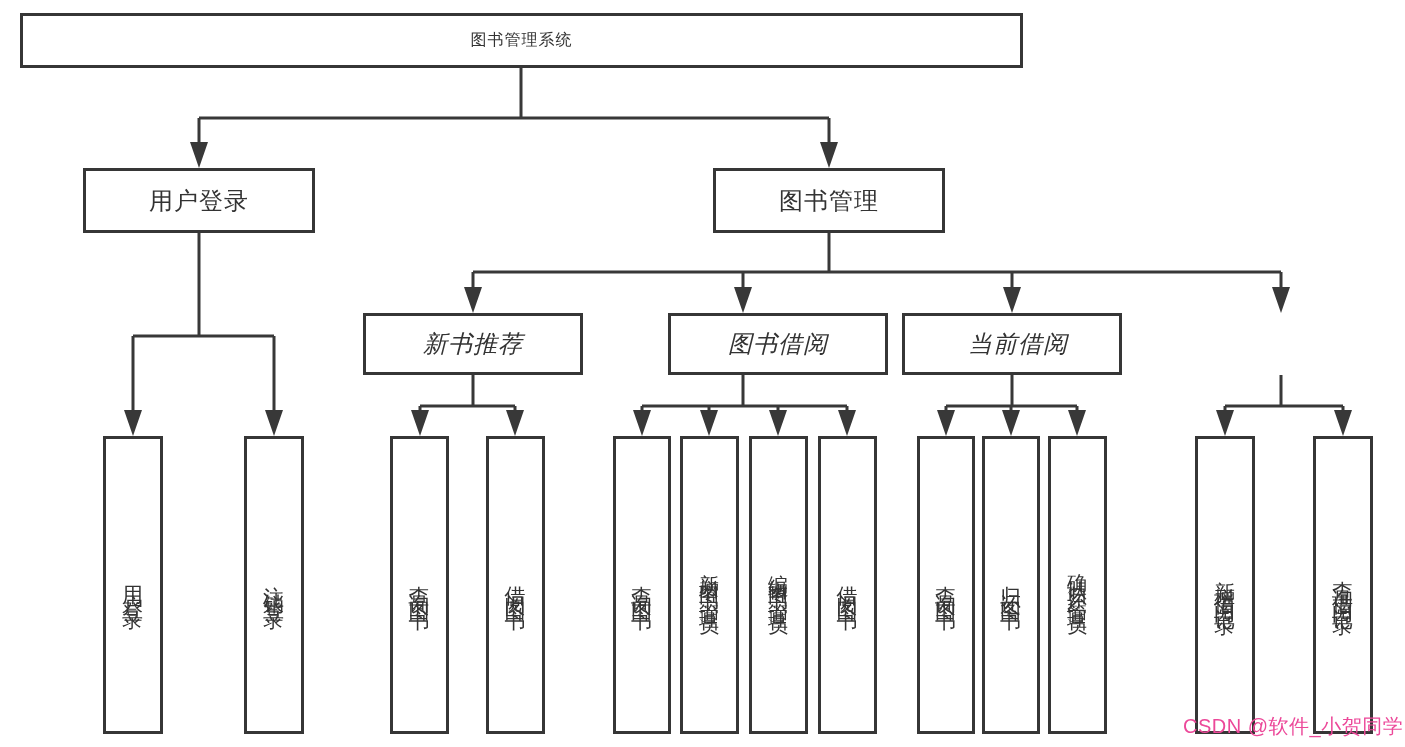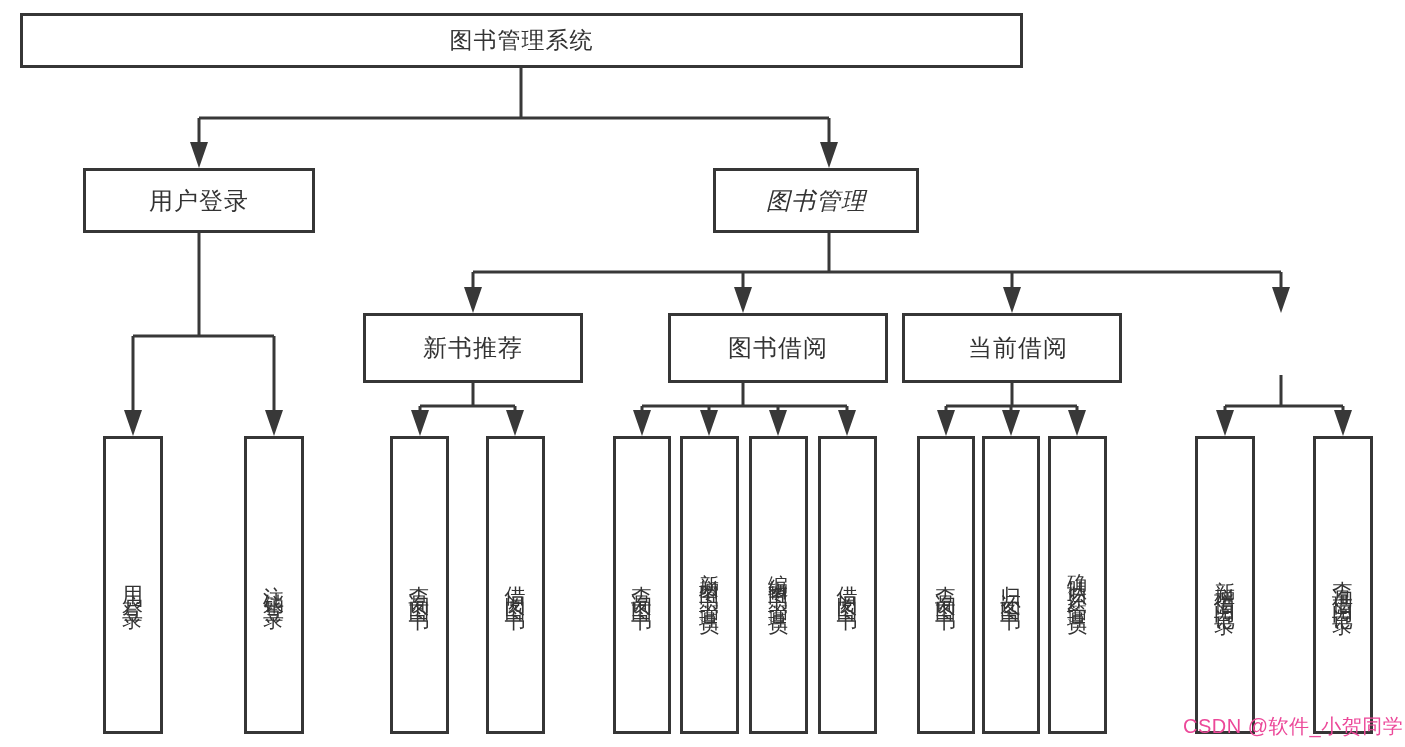--- a/index.html
+++ b/index.html
@@ -15,26 +15,26 @@
     border:3px solid #363636; background:#ffffff;
     display:flex; align-items:center; justify-content:center;
     color:#333333;
   }
   .h { font-size:24px; letter-spacing:1px; white-space:nowrap; }
   .v {
     writing-mode:vertical-rl; text-orientation:mixed;
     font-size:21px; letter-spacing:8px; line-height:1;
   }
   
-  #n-root { left:20px; top:13px; width:1003px; height:55px; font-size:23px; }
+  #n-root { left:20px; top:13px; width:1003px; height:55px; font-size:16px; }
   
   #n-ulg { left:83px;  top:168px; width:232px; height:65px; }
-  #n-bm  { left:713px; top:168px; width:206px; height:65px;font-style:italic; }
+  #n-bm  { left:713px; top:168px; width:232px; height:65px; }
   
-  .l3 { top:313px; width:220px; height:70px; }
+  .l3 { top:313px; width:220px; height:62px;font-style:italic; }
   #n-nb { left:363px; }
   #n-bb { left:668px; }
   #n-cb { left:902px;padding-left:12px; }
   #n-br { left:1171px; }
   
   .leaf { top:436px; height:298px; }
   #n-ul   { left:103px;  width:60px; }
   #n-lo   { left:244px;  width:60px; }
   #n-nbq  { left:390px;  width:59px; }
   #n-nbb  { left:486px;  width:59px; }

